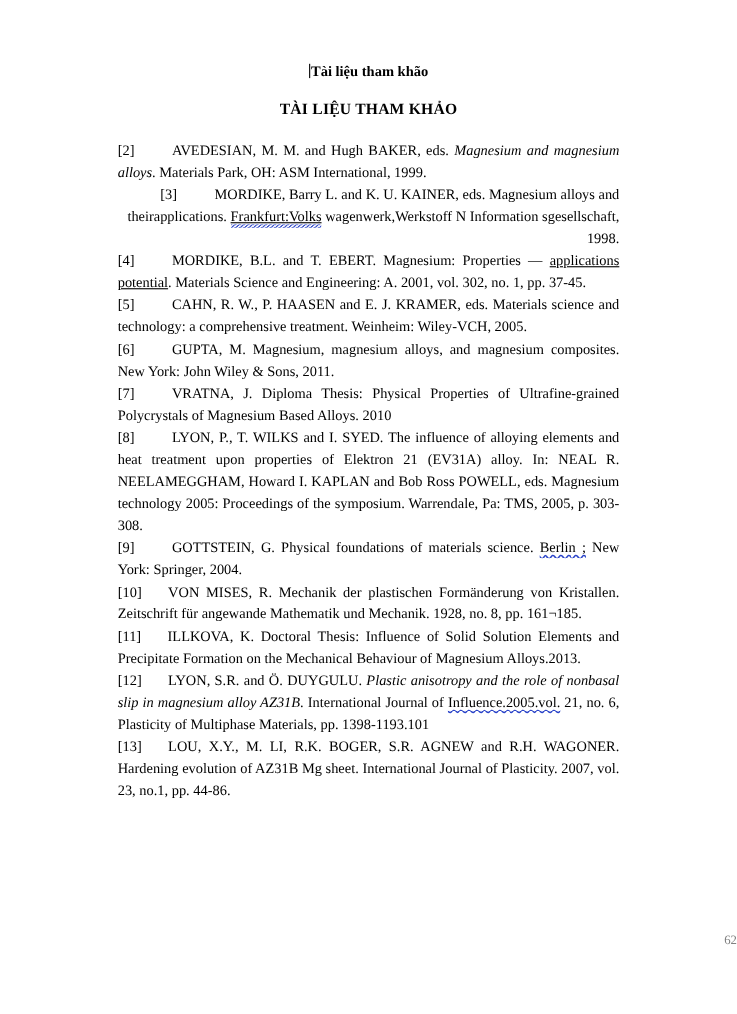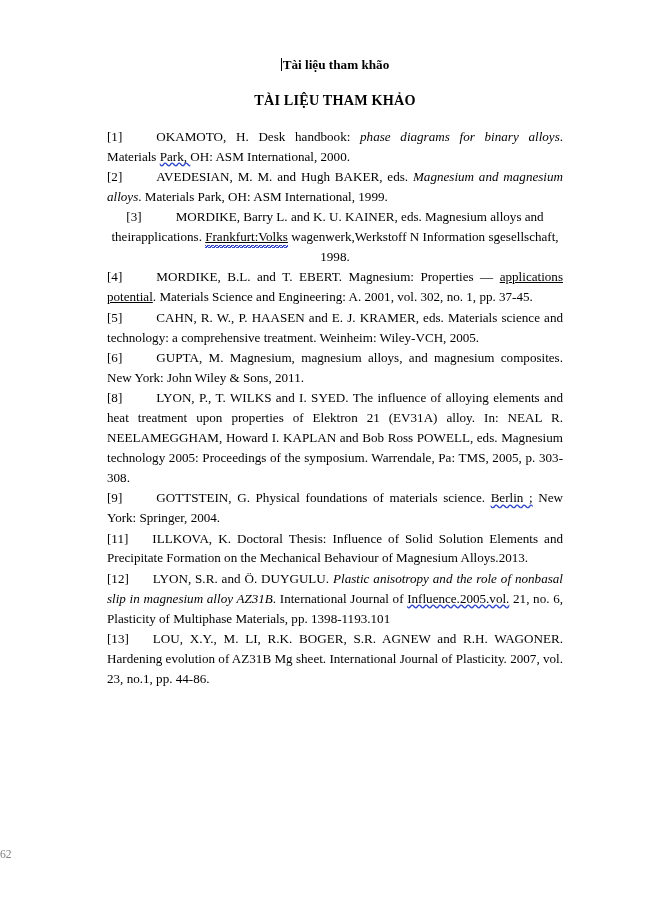--- a/index.html
+++ b/index.html
@@ -67,21 +67,21 @@
   }
   .ref {
     font-size: 13.1px;
     line-height: 1.52;
     margin: 0 0 0.5px 0;
     text-align: justify;
     text-justify: inter-word;
     hyphens: none;
   }
   .ref.left-aligned {
-    text-align: center;
+    text-align: right;
   }
   .ref .marker {
     
   }
   .ref .tab {
     display: inline-block;
     width: 24px;
   }
   .ref .tab-wide {
     display: inline-block;
@@ -120,45 +120,46 @@
     background-size: 4px 3px;
     opacity: 0.95;
   }
 
   
   .page-number {
     position: absolute;
     left: 0;
     right: 0;
     top: 848px;
-    text-align: left;
+    text-align: right;
     font-size: 11.6px;
     color: #808080;
   }
 </style>
 </head>
 <body>
 
 <div class="page">
 
   <div class="content">
 
     <div class="doc-header"><span class="caret"></span><span>Tài liệu tham khão</span></div>
 
     <div class="doc-heading">TÀI LIỆU THAM KHẢO</div>
 
     <div class="ref-list" id="ref-list">
-        <p class="ref"><span class="marker">[1]</span><span class="tab-wide"></span><span>OKAMOTO, H. Desk handbook: </span><span class="it">phase diagrams for binary alloys</span><span>. Materials </span><span class="sp">Park, </span><span> OH: ASM International, 2000.</span></p>
         <p class="ref"><span class="marker">[2]</span><span class="tab-wide"></span><span>AVEDESIAN, M. M. and Hugh BAKER, eds. </span><span class="it">Magnesium and magnesium alloys</span><span>. Materials Park, OH: ASM International, 1999.</span></p>
         <p class="ref left-aligned"><span class="marker">[3]</span><span class="tab-wide"></span><span>MORDIKE, Barry L. and K. U. KAINER, eds. Magnesium alloys and theirapplications.</span><span>     </span><span class="sp-u">Frankfurt:Volks</span><span> wagenwerk,Werkstoff N Information sgesellschaft, 1998.</span></p>
         <p class="ref"><span class="marker">[4]</span><span class="tab-wide"></span><span>MORDIKE, B.L. and T. EBERT. Magnesium: Properties — </span><span class="sp-u">applications potential</span><span>. Materials Science and Engineering: A. 2001, vol. 302, no. 1, pp. 37-45.</span></p>
         <p class="ref"><span class="marker">[5]</span><span class="tab-wide"></span><span>CAHN, R. W., P. HAASEN and E. J. KRAMER, eds. Materials science and technology: a comprehensive treatment. Weinheim: Wiley-VCH, 2005.</span></p>
         <p class="ref"><span class="marker">[6]</span><span class="tab-wide"></span><span>GUPTA, M. Magnesium, magnesium alloys, and magnesium composites. New York: John Wiley &amp; Sons, 2011.</span></p>
+        <p class="ref"><span class="marker">[7]</span><span class="tab-wide"></span><span>VRATNA, J. Diploma Thesis: Physical Properties of Ultrafine-grained Polycrystals of Magnesium Based Alloys. 2010</span></p>
         <p class="ref"><span class="marker">[8]</span><span class="tab-wide"></span><span>LYON, P., T. WILKS and I. SYED. The influence of alloying elements and heat treatment upon properties of Elektron 21 (EV31A) alloy. In: NEAL R. NEELAMEGGHAM, Howard I. KAPLAN and Bob Ross POWELL, eds. Magnesium technology 2005: Proceedings of the symposium. Warrendale, Pa: TMS, 2005, p. 303-308.</span></p>
         <p class="ref"><span class="marker">[9]</span><span class="tab-wide"></span><span>GOTTSTEIN, G. Physical foundations of materials science. </span><span class="sp">Berlin ;</span><span> New York: Springer, 2004.</span></p>
+        <p class="ref"><span class="marker">[10]</span><span class="tab"></span><span>VON MISES, R. Mechanik der plastischen Formänderung von Kristallen. Zeitschrift für angewande Mathematik und Mechanik. 1928, no. 8, pp. 161¬185.</span></p>
         <p class="ref"><span class="marker">[11]</span><span class="tab"></span><span>ILLKOVA, K. Doctoral Thesis: Influence of Solid Solution Elements and Precipitate Formation on the Mechanical Behaviour of Magnesium Alloys.2013.</span></p>
         <p class="ref"><span class="marker">[12]</span><span class="tab"></span><span>LYON, S.R. and Ö. DUYGULU. </span><span class="it">Plastic anisotropy and the role of nonbasal slip in magnesium alloy AZ31B</span><span>. International Journal of </span><span class="sp">Influence.2005.vol.</span><span> 21, no. 6, Plasticity of Multiphase Materials, pp. 1398-1193.101</span></p>
         <p class="ref"><span class="marker">[13]</span><span class="tab"></span><span>LOU, X.Y., M. LI, R.K. BOGER, S.R. AGNEW and R.H. WAGONER. Hardening evolution of AZ31B Mg sheet. International Journal of Plasticity. 2007, vol. 23, no.1, pp. 44-86.</span></p>
       </div>
 
   </div>
 
   <div class="page-number">62</div>
 
 </div>

